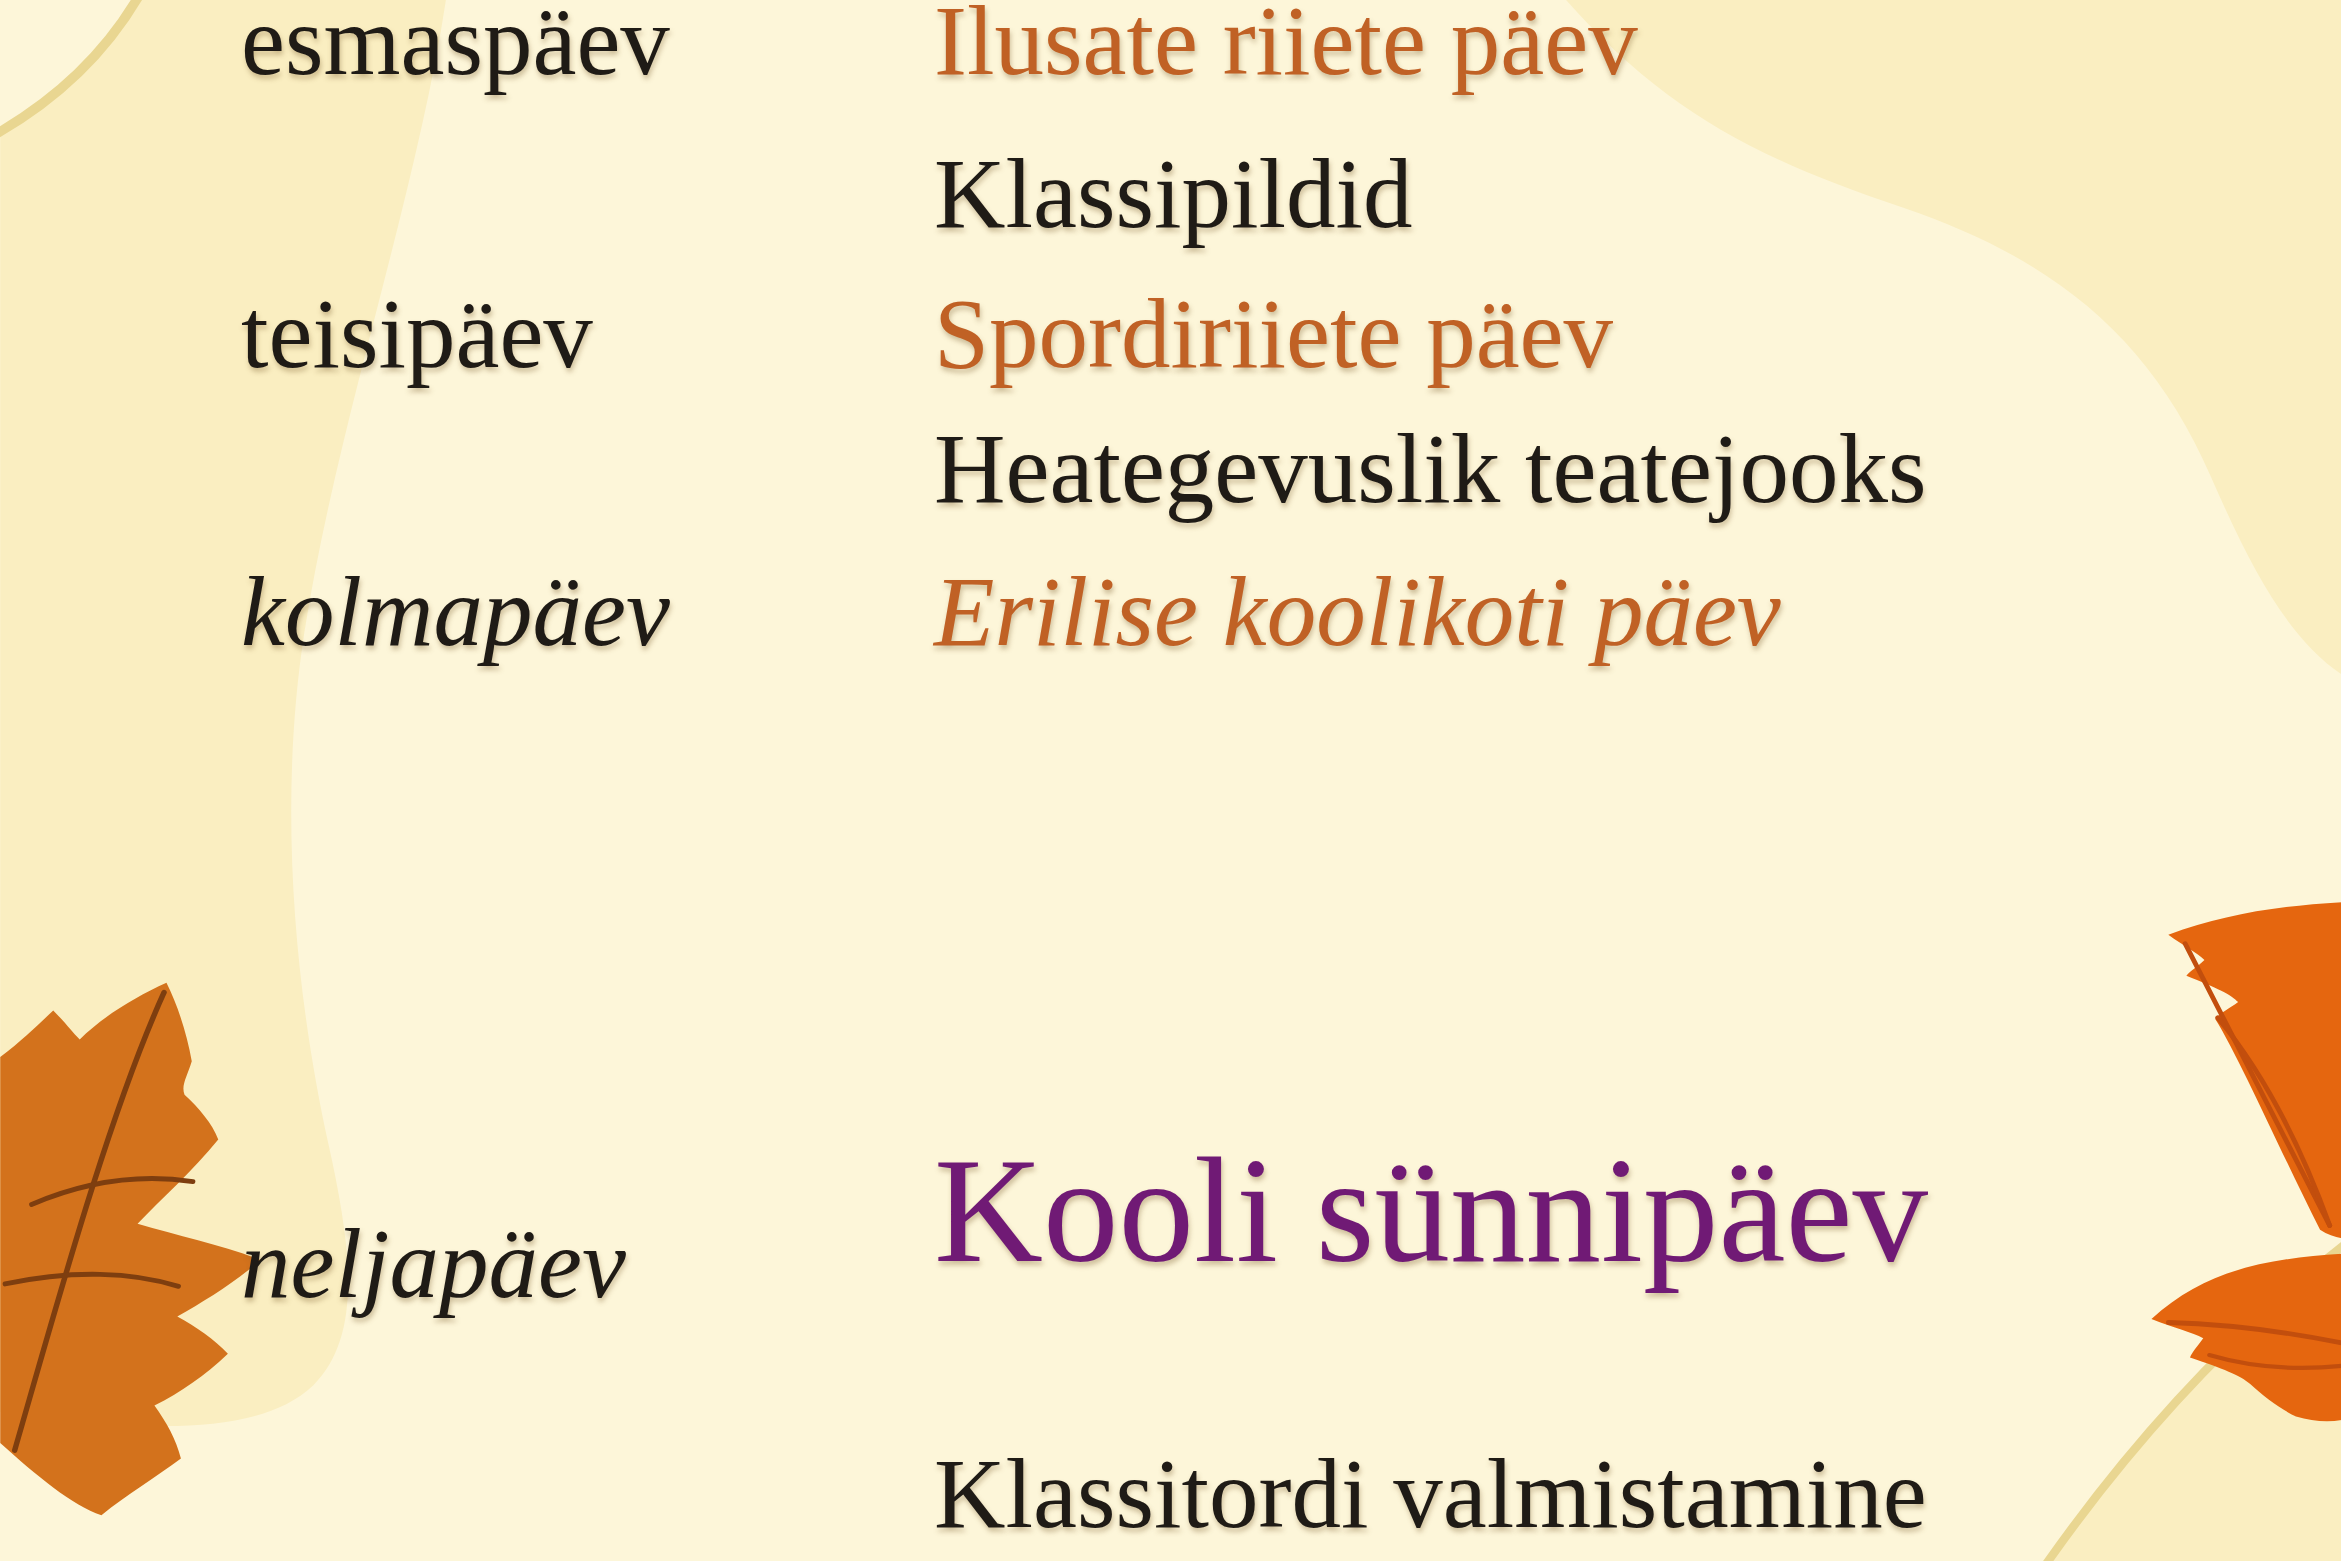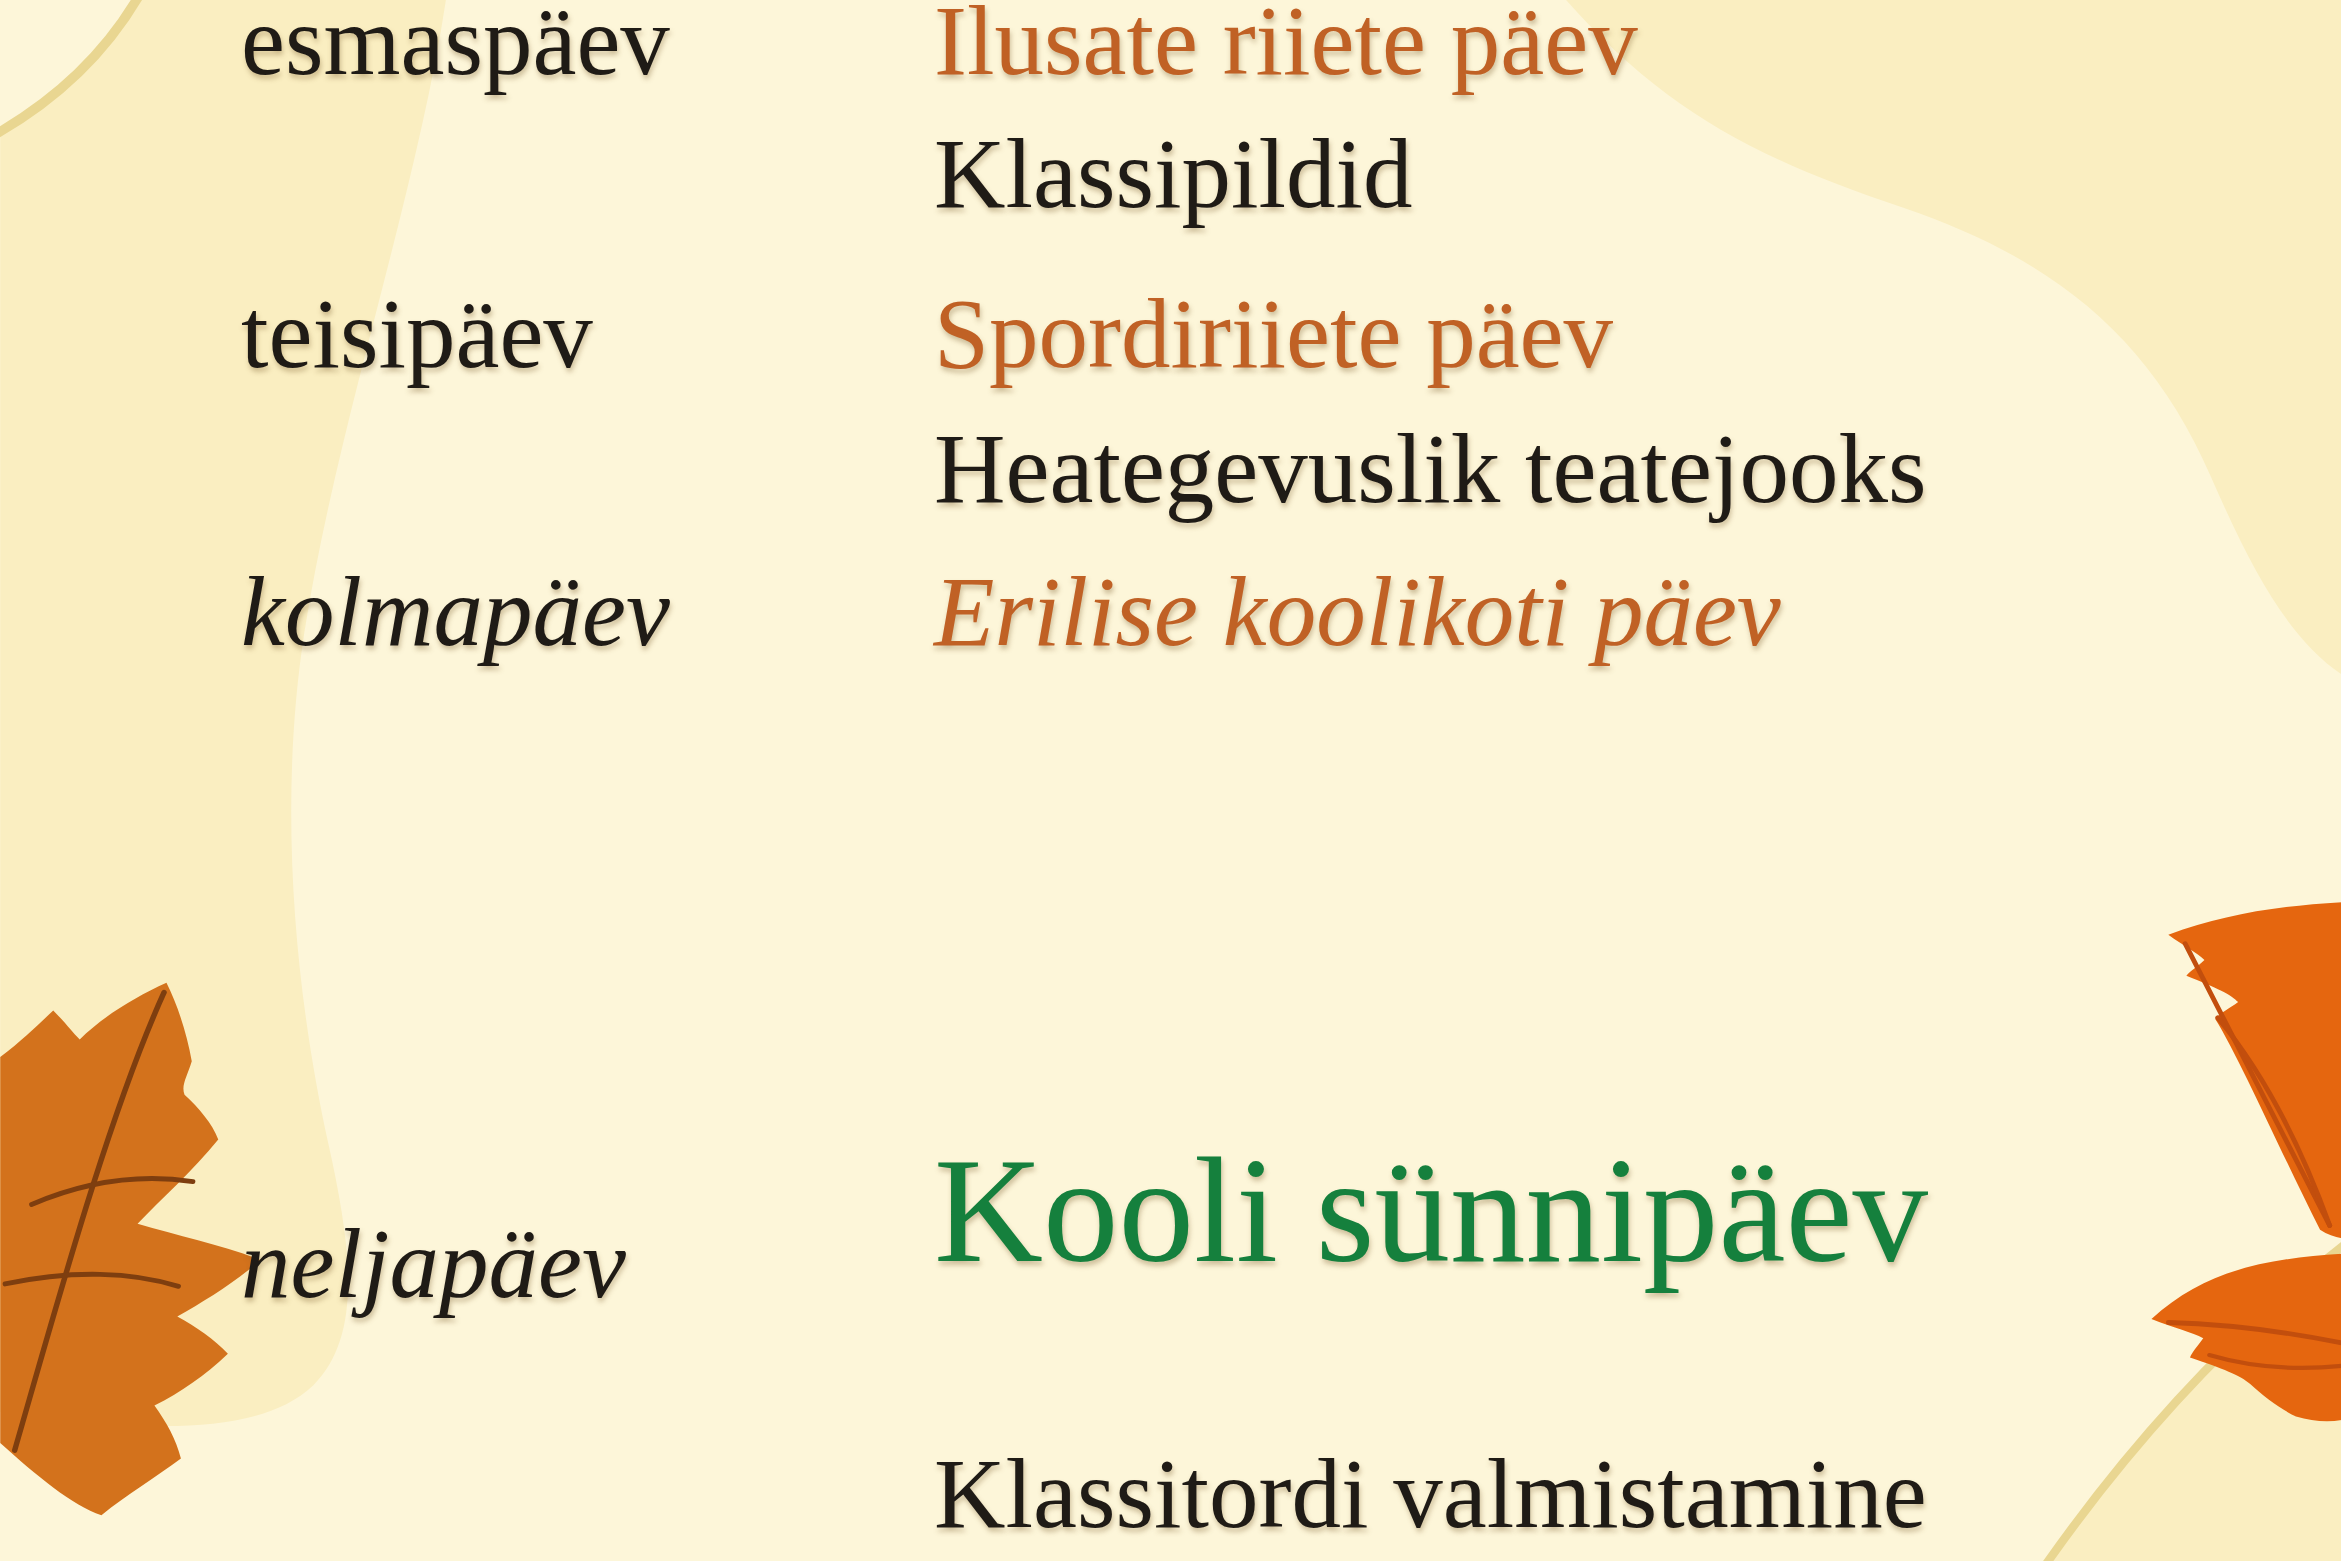--- a/index.html
+++ b/index.html
@@ -11,23 +11,23 @@
   .poster{position:absolute;top:0;left:0;width:2342px;height:1561px;overflow:hidden;}
   svg.bg{position:absolute;top:0;left:0;display:block;}
   .line{
     position:absolute;white-space:nowrap;line-height:1;
     font-size:99px;color:#1F1B16;
     text-shadow:1.2px 3.6px 5.4px rgba(120,88,40,0.35);
   }
   .day{left:241px;}
   .event{left:934px;}
   .accent{color:#C06125;}
-  .heading{font-size:151px;color:#15803d;}
+  .heading{font-size:151px;color:#701a75;}
   .r1{top:-9px;}
-  .r2{top:124px;}
+  .r2{top:144px;}
   .r3{top:276px;margin-top:8px;}
   .r4{top:419px;}
   .r5{top:562px;font-style:italic;}
   .r6{top:705px;}
   .r7a{top:1214px;font-style:italic;}
   .r7b{top:1135px;}
   .r8{top:1308px;}
   .r9{top:1444px;}
 </style>
 </head>

